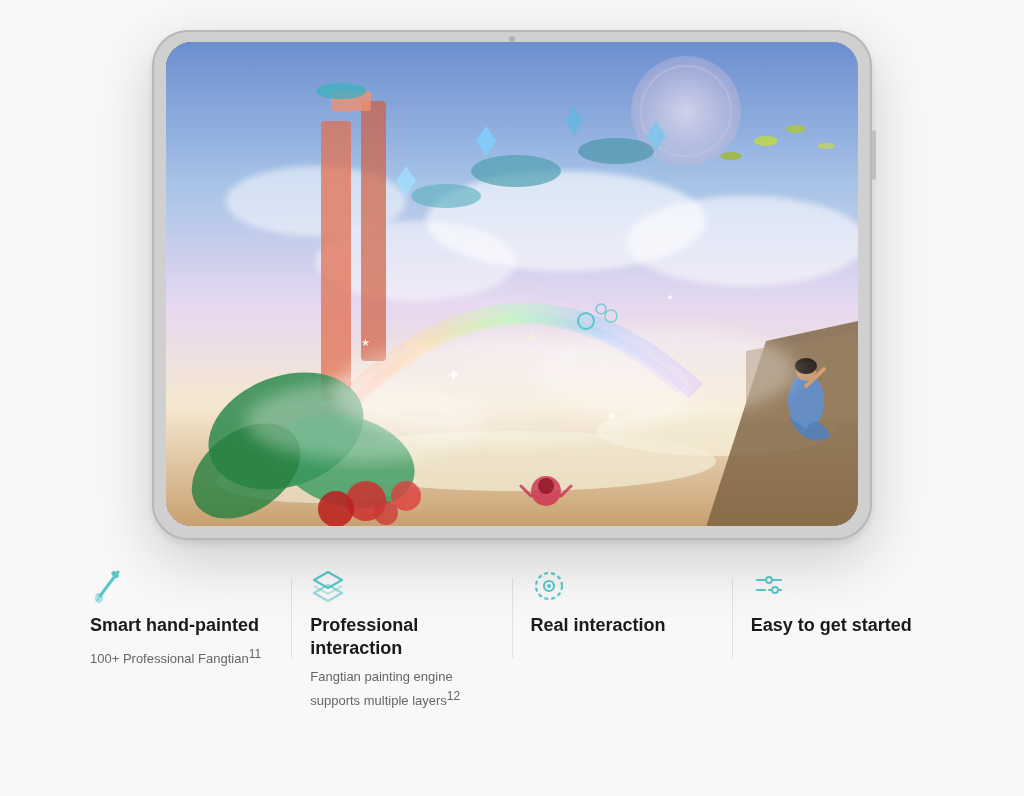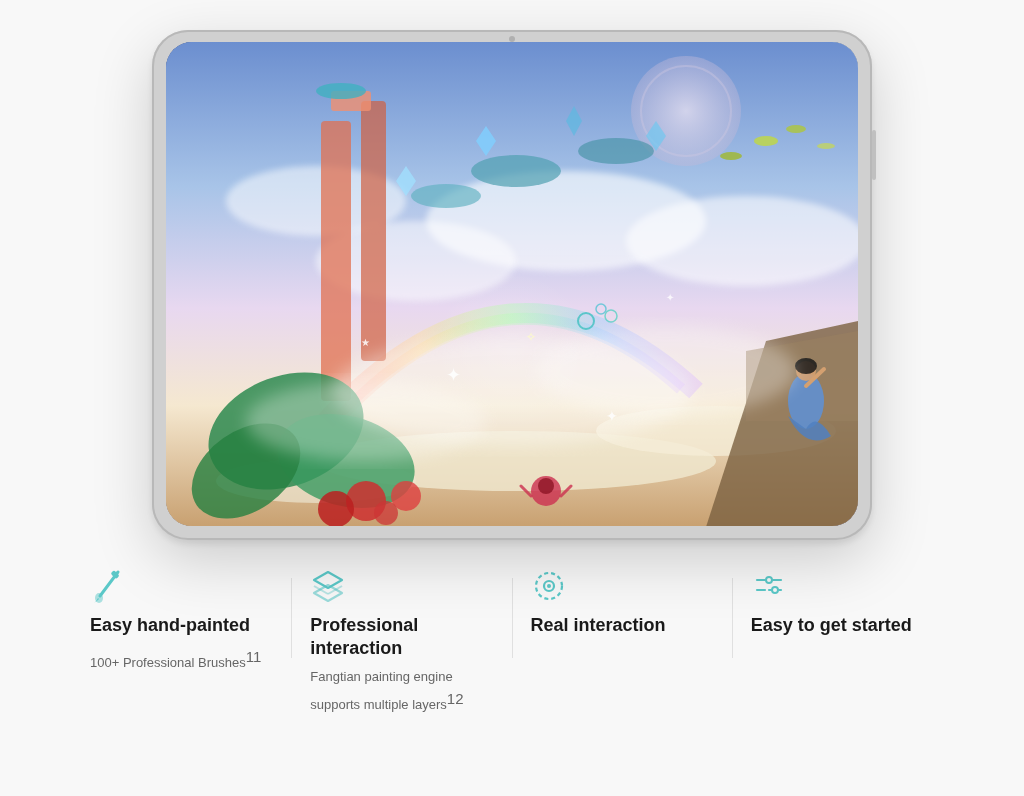--- a/index.html
+++ b/index.html
@@ -122,21 +122,21 @@
       margin-bottom: 8px;
     }
 
     .feature-desc {
       font-size: 13px;
       color: #666;
       line-height: 1.55;
     }
 
     .feature-desc sup {
-      font-size: 15px;
+      font-size: 12px;
     }
 
     .divider-line {
       width: 1px;
       height: 80px;
       background: #e0e0e0;
       margin-top: 10px;
       flex-shrink: 0;
     }
   </style>
@@ -277,23 +277,23 @@
 
   <div class="feature-item">
     <div class="feature-icon">
       <svg viewBox="0 0 36 36" fill="none" xmlns="http://www.w3.org/2000/svg">
         <line x1="28" y1="4" x2="10" y2="28" stroke="#5bc8c8" stroke-width="3" stroke-linecap="round"></line>
         <path d="M8 30 C6 34 4 35 4 35 C4 35 7 33 9 31 L8 30Z" fill="#5bc8c8"></path>
         <rect x="24" y="2" width="8" height="5" rx="2" fill="#5bc8c8" transform="rotate(45 24 2)"></rect>
         <ellipse cx="9" cy="30" rx="4" ry="5" fill="#5bc8c8" opacity="0.5"></ellipse>
       </svg>
     </div>
-    <div class="feature-title">Easy hand-painted</div>
+    <div class="feature-title">Smart hand-painted</div>
     <div class="feature-desc">
-      <span>100+ Professional Brushes</span><sup>11</sup>
+      <span>100+ Professional Fangtian</span><sup>11</sup>
     </div>
   </div>
 
   <div class="divider-line"></div>
 
   <div class="feature-item">
     <div class="feature-icon">
       <svg viewBox="0 0 36 36" fill="none" xmlns="http://www.w3.org/2000/svg">
         <polygon points="18,4 32,12 18,20 4,12" stroke="#5bc8c8" stroke-width="2.2" fill="none" stroke-linejoin="round"></polygon>
         <polygon points="18,17 32,25 18,33 4,25" stroke="#5bc8c8" stroke-width="2.2" fill="none" stroke-linejoin="round" opacity="0.6"></polygon>

